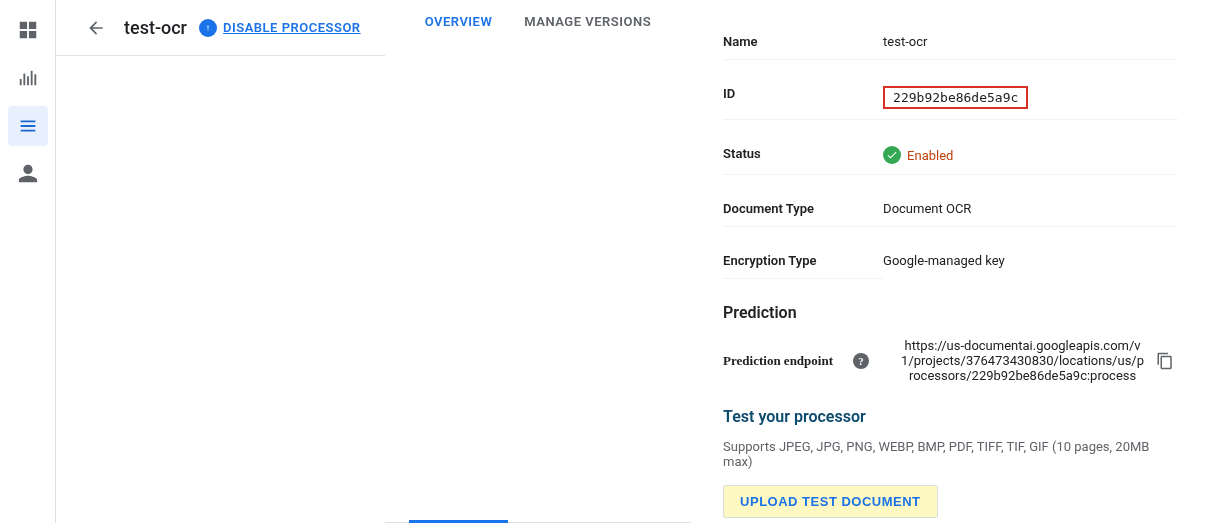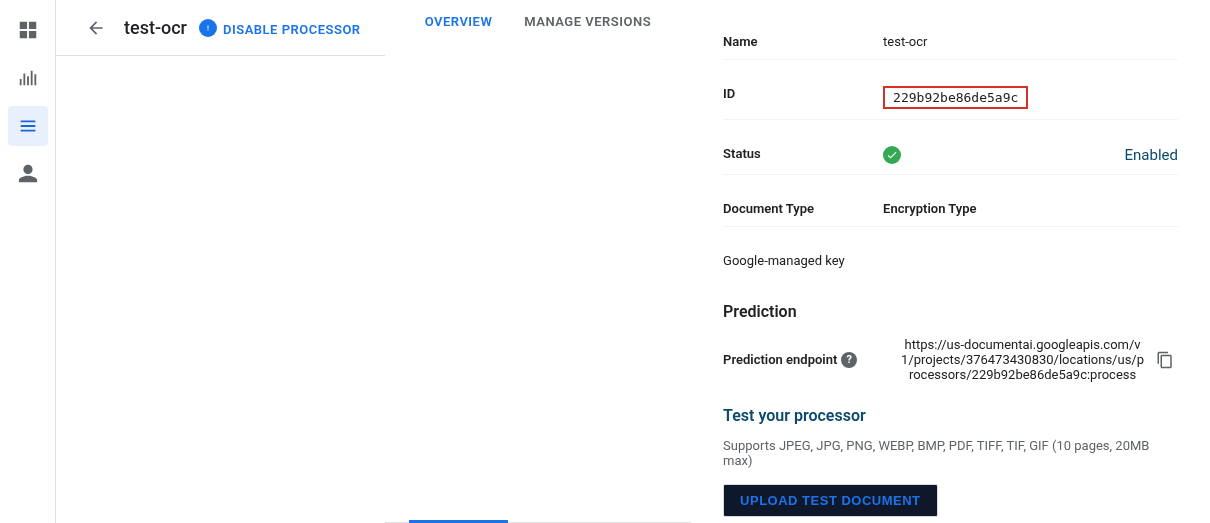--- a/index.html
+++ b/index.html
@@ -65,27 +65,28 @@
       border-radius: 50%;
     }
     .page-title {
       font-size: 18px;
       font-weight: 500;
       color: #202124;
       flex: 1;
     }
     .disable-btn {
       display: flex;
-      align-items: flex-end;
+      align-items: center;
       gap: 6px;
       color: #1a73e8;
       font-size: 13px;
       font-weight: 600;
       cursor: pointer;
       letter-spacing: 0.5px;
+      text-decoration: underline;
     }
     .disable-btn .circle-icon {
       width: 18px;
       height: 18px;
       border-radius: 50%;
       background: #1a73e8;
       display: flex;
       align-items: center;
       justify-content: center;
     }
@@ -149,23 +150,22 @@
       padding: 2px 8px;
       font-size: 13px;
       color: #202124;
       font-family: monospace;
     }
 
     .status-enabled {
       display: flex;
       align-items: center;
       gap: 6px;
-      color: #0c4a6e;
-      font-size: 15px;
-      justify-content: space-between;
+      color: #c2410c;
+      font-size: 13px;
     }
     .check-circle {
       width: 18px;
       height: 18px;
       border-radius: 50%;
       background: #34a853;
       display: flex;
       align-items: center;
       justify-content: center;
       flex-shrink: 0;
@@ -184,22 +184,23 @@
       gap: 8px;
       margin-bottom: 24px;
     }
     .prediction-label {
       font-weight: 600;
       font-size: 13px;
       color: #202124;
       white-space: nowrap;
       display: flex;
       align-items: flex-start;
-      gap: 4px;
+      gap: 20px;
       min-width: 170px;
+      font-family: Liberation Serif, serif;
     }
     .help-icon {
       width: 16px;
       height: 16px;
       border-radius: 50%;
       background: #5f6368;
       color: #fff;
       font-size: 11px;
       display: flex;
       align-items: center;
@@ -231,21 +232,21 @@
       color: #0c4a6e;
       margin-bottom: 13px;
     }
     .test-subtitle {
       font-size: 13px;
       color: #5f6368;
       margin-bottom: 16px;
     }
     .upload-btn {
       border: 1px solid #dadce0;
-      background: #0f172a;
+      background: #fef9c3;
       color: #1a73e8;
       font-size: 13px;
       font-weight: 600;
       padding: 8px 16px;
       cursor: pointer;
       letter-spacing: 0.5px;
       border-radius: 2px;
     }
   </style>
 </head>
@@ -321,20 +322,21 @@
           <span class="check-circle">
             <svg width="12" height="12" viewBox="0 0 24 24" fill="white">
                 <path d="M9 16.17L4.83 12l-1.42 1.41L9 19 21 7l-1.41-1.41z"></path>
               </svg>
           </span>
           <span>Enabled</span>
         </span>
       </div>
 
       <div class="info-label">Document Type</div>
+      <div class="info-value">Document OCR</div>
 
       <div class="info-label">Encryption Type</div>
       <div class="info-value">Google-managed key</div>
     </div>
 
     
     <div class="section-title">Prediction</div>
     <div class="prediction-row">
       <div class="prediction-label">
         <span>Prediction endpoint</span>

